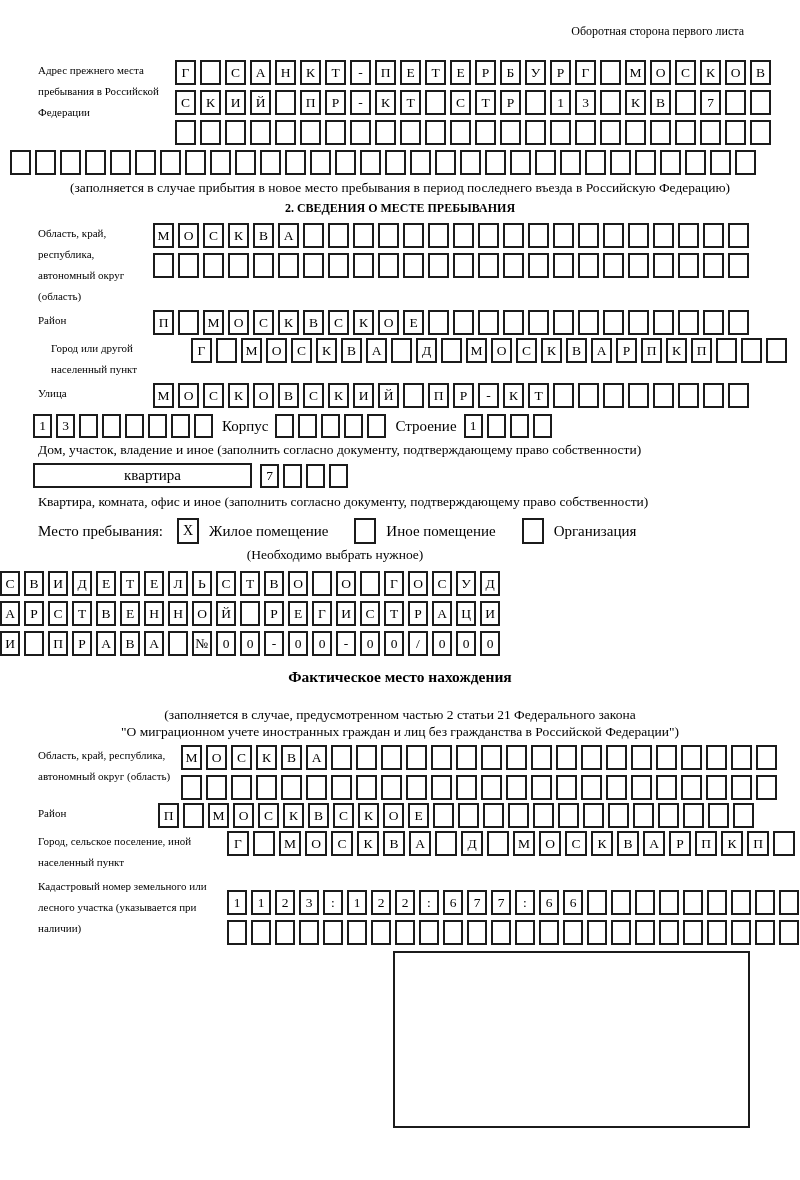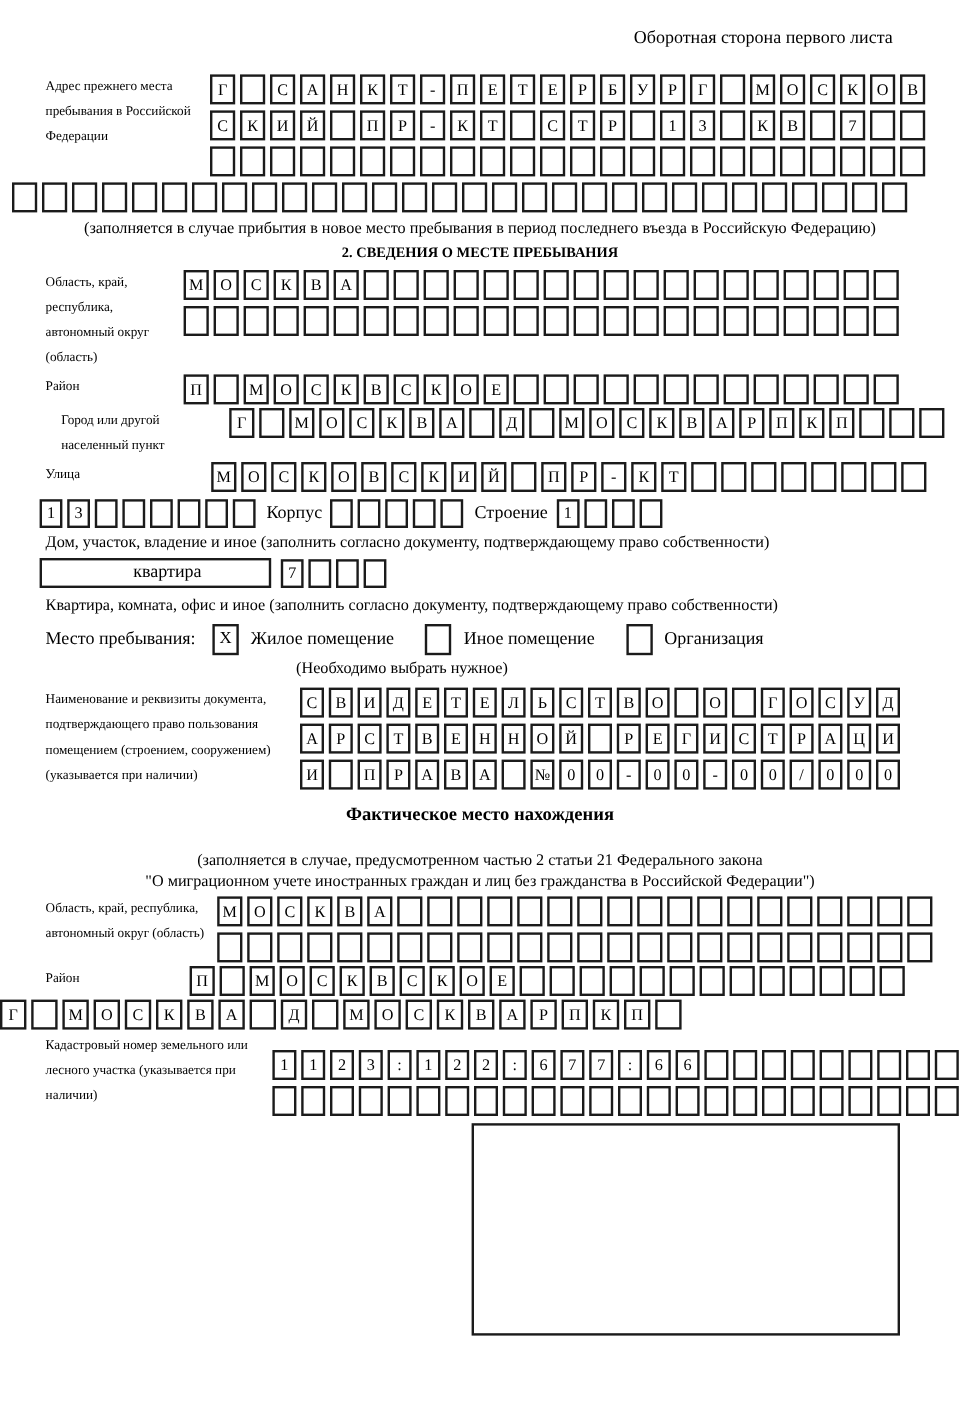--- a/index.html
+++ b/index.html
@@ -1,21 +1,21 @@
 <!DOCTYPE html>
 <html><head>
 <meta charset="utf-8">
 <style>
   * { margin:0; padding:0; box-sizing:border-box; }
   html,body { background:#fff; }
   body {
     width:800px; height:1180px; position:relative; overflow:hidden;
     color:#000; font-family:"Liberation Serif","DejaVu Serif",serif; font-size:15px;
   }
-  .hdr-note { padding-top:24px; padding-right:56px; text-align:right; font-size:15px; }
+  .hdr-note { padding-top:24px; padding-right:56px; text-align:right; font-size:12px; }
 
   .boxes { display:flex; gap:4px; }
   .cell {
     flex:none; width:21px; height:25px; border:2px solid #1b1b1b;
     display:flex; align-items:center; justify-content:center;
     font-size:13.5px; line-height:1;
   }
   .boxes.wide .cell { width:22px; }
   .boxes.narrow .cell { width:20px; }
   .boxes.tiny .cell { width:19px; height:24px; }
@@ -39,21 +39,21 @@
   .r-district{ margin-top:3px; }
   .r-city    { margin-top:3px;justify-content:center; }
   .r-street  { margin-top:3px; }
 
   .house-row { display:flex; align-items:center; margin-top:6px; margin-left:33px; }
   .wide-box {
     flex:none; height:25px; border:2px solid #1b1b1b;
     display:flex; align-items:center; justify-content:center; font-size:15px;
   }
   .house-type { width:163px; margin-right:8px; }
-  .apt-type   { width:193px; margin-right:8px;padding-left:20px; }
+  .apt-type   { width:219px; margin-right:8px;padding-left:20px; }
   .inline-lbl { margin:0 7px 0 9px; font-size:15px; }
   .cap-house { margin-top:3px; }
   .apt-row { display:flex; align-items:center; margin-top:5px; margin-left:33px; }
   .cap-apt { margin-top:5px; }
 
   .stay-row { display:flex; align-items:center; margin-top:8px; padding-left:38px; }
   .checkcell {
     flex:none; width:22px; height:26px; border:2px solid #1b1b1b;
     display:flex; align-items:center; justify-content:center; font-size:14px;
   }
@@ -313,21 +313,21 @@
       <div class="cell">П</div>
       <div class="cell">К</div>
       <div class="cell">П</div>
       <div class="cell"></div>
       <div class="cell"></div>
       <div class="cell"></div>
     </div>
 </div>
 
 <div class="frow r-street">
-  <div class="flabel" style="width:176px">Улица</div>
+  <div class="flabel" style="width:153px">Улица</div>
   <div class="boxes">
       <div class="cell">М</div>
       <div class="cell">О</div>
       <div class="cell">С</div>
       <div class="cell">К</div>
       <div class="cell">О</div>
       <div class="cell">В</div>
       <div class="cell">С</div>
       <div class="cell">К</div>
       <div class="cell">И</div>
@@ -396,21 +396,20 @@
   <span class="checkcell">X</span>
   <span class="opt">Жилое помещение</span>
   <span class="checkcell"></span>
   <span class="opt">Иное помещение</span>
   <span class="checkcell"></span>
   <span class="opt last">Организация</span>
 </div>
 <div class="caption select-note">(Необходимо выбрать нужное)</div>
 
 <div class="frow r-doc">
-  <div class="flabel" style="width:250px">Наименование и реквизиты документа, подтверждающего право пользования помещением (строением, сооружением) (указывается при наличии)</div>
   <div class="fcol">
     <div class="boxes narrow">
         <div class="cell">С</div>
         <div class="cell">В</div>
         <div class="cell">И</div>
         <div class="cell">Д</div>
         <div class="cell">Е</div>
         <div class="cell">Т</div>
         <div class="cell">Е</div>
         <div class="cell">Л</div>
@@ -563,20 +562,21 @@
       <div class="cell"></div>
       <div class="cell"></div>
       <div class="cell"></div>
       <div class="cell"></div>
       <div class="cell"></div>
       <div class="cell"></div>
     </div>
 </div>
 
 <div class="frow r3-city">
+  <div class="flabel" style="width:227px">Город, сельское поселение, иной населенный пункт</div>
   <div class="boxes wide">
       <div class="cell">Г</div>
       <div class="cell"></div>
       <div class="cell">М</div>
       <div class="cell">О</div>
       <div class="cell">С</div>
       <div class="cell">К</div>
       <div class="cell">В</div>
       <div class="cell">А</div>
       <div class="cell"></div>

